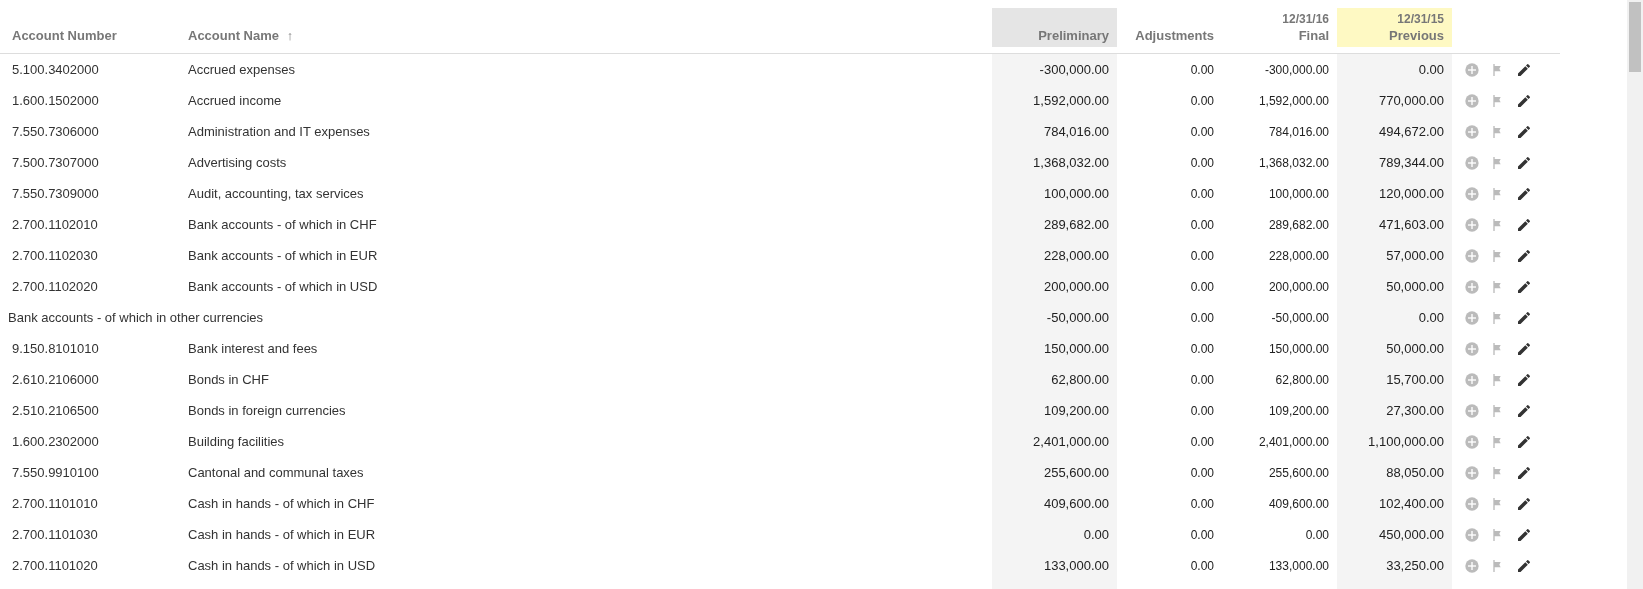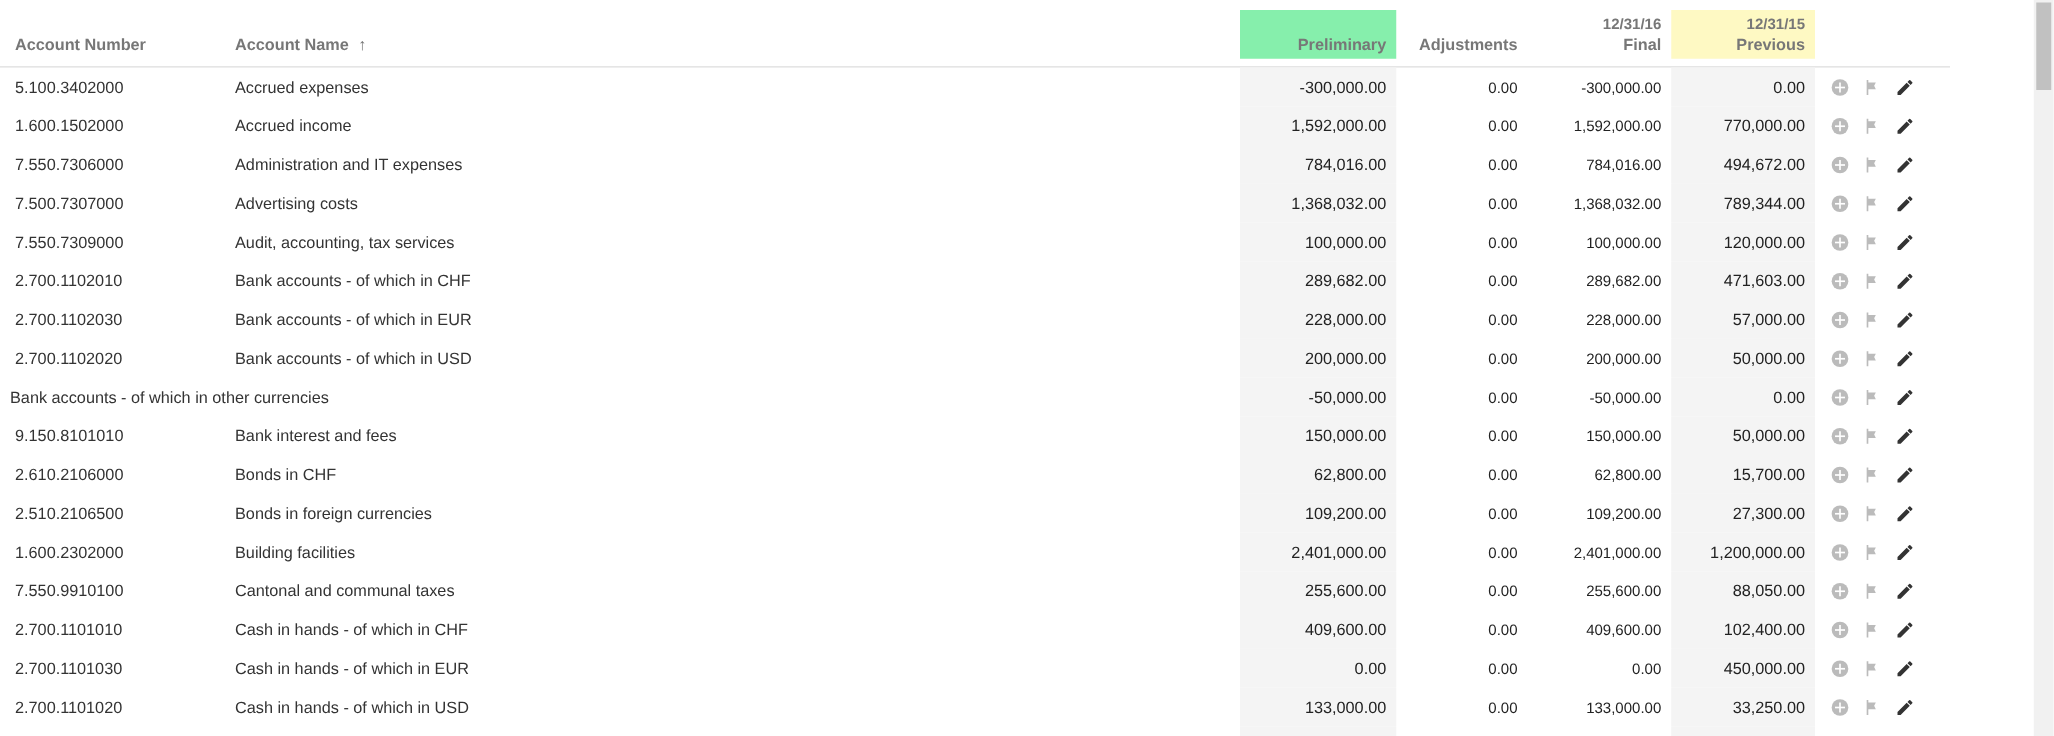--- a/index.html
+++ b/index.html
@@ -22,21 +22,21 @@
       color: #777;
       font-weight: 600;
       padding: 8px 0 6px 0;
       background: #fff;
     }
     .header-row .col { padding: 4px 8px; }
     .header-row .super { font-size: 12px; text-align: left; padding-bottom: 2px;}
     .header-row .sub { text-align: right; }
     .col-accnum { width: 180px; padding-left: 12px !important; }
     .col-accname { flex: 1; min-width: 300px; text-align: left; cursor: pointer; }
-    .col-prelim { width: 125px; text-align: right; background:#86efac;}
+    .col-prelim { width: 125px; text-align: right; background:#e5e5e5;}
     .col-adj    { width: 105px; text-align: right; }
     .col-final  { width: 115px; text-align: right; }
     .col-prev   { width: 115px; text-align: right; background:#fef9c3;}
     .col-actions{ width: 108px; text-align: left; display:flex; align-items:center; gap:6px; padding-left:10px !important;}
     .stack { display: flex; flex-direction: column; align-items: flex-end; justify-content:flex-end;}
     .data-row {
       display: flex;
       align-items: stretch;
       border-bottom: 0;
       font-size: 13px;
@@ -427,21 +427,21 @@
             </svg>
           </span>
         </div>
       </div>
       <div class="data-row">
         <div class="col col-accnum">1.600.2302000</div>
         <div class="col col-accname">Building facilities</div>
         <div class="col col-prelim num">2,401,000.00</div>
         <div class="col col-adj num">0.00</div>
         <div class="col col-final num">2,401,000.00</div>
-        <div class="col col-prev num">1,200,000.00</div>
+        <div class="col col-prev num">1,100,000.00</div>
         <div class="col col-actions">
           <span class="icon-btn" title="add">
             <svg viewBox="0 0 24 24">
               <circle cx="12" cy="12" r="10" fill="currentColor"></circle>
               <rect x="11" y="6" width="2" height="12" fill="#fff"></rect>
               <rect x="6" y="11" width="12" height="2" fill="#fff"></rect>
             </svg>
           </span>
           <span class="icon-btn" title="flag">
             <svg viewBox="0 0 24 24">

